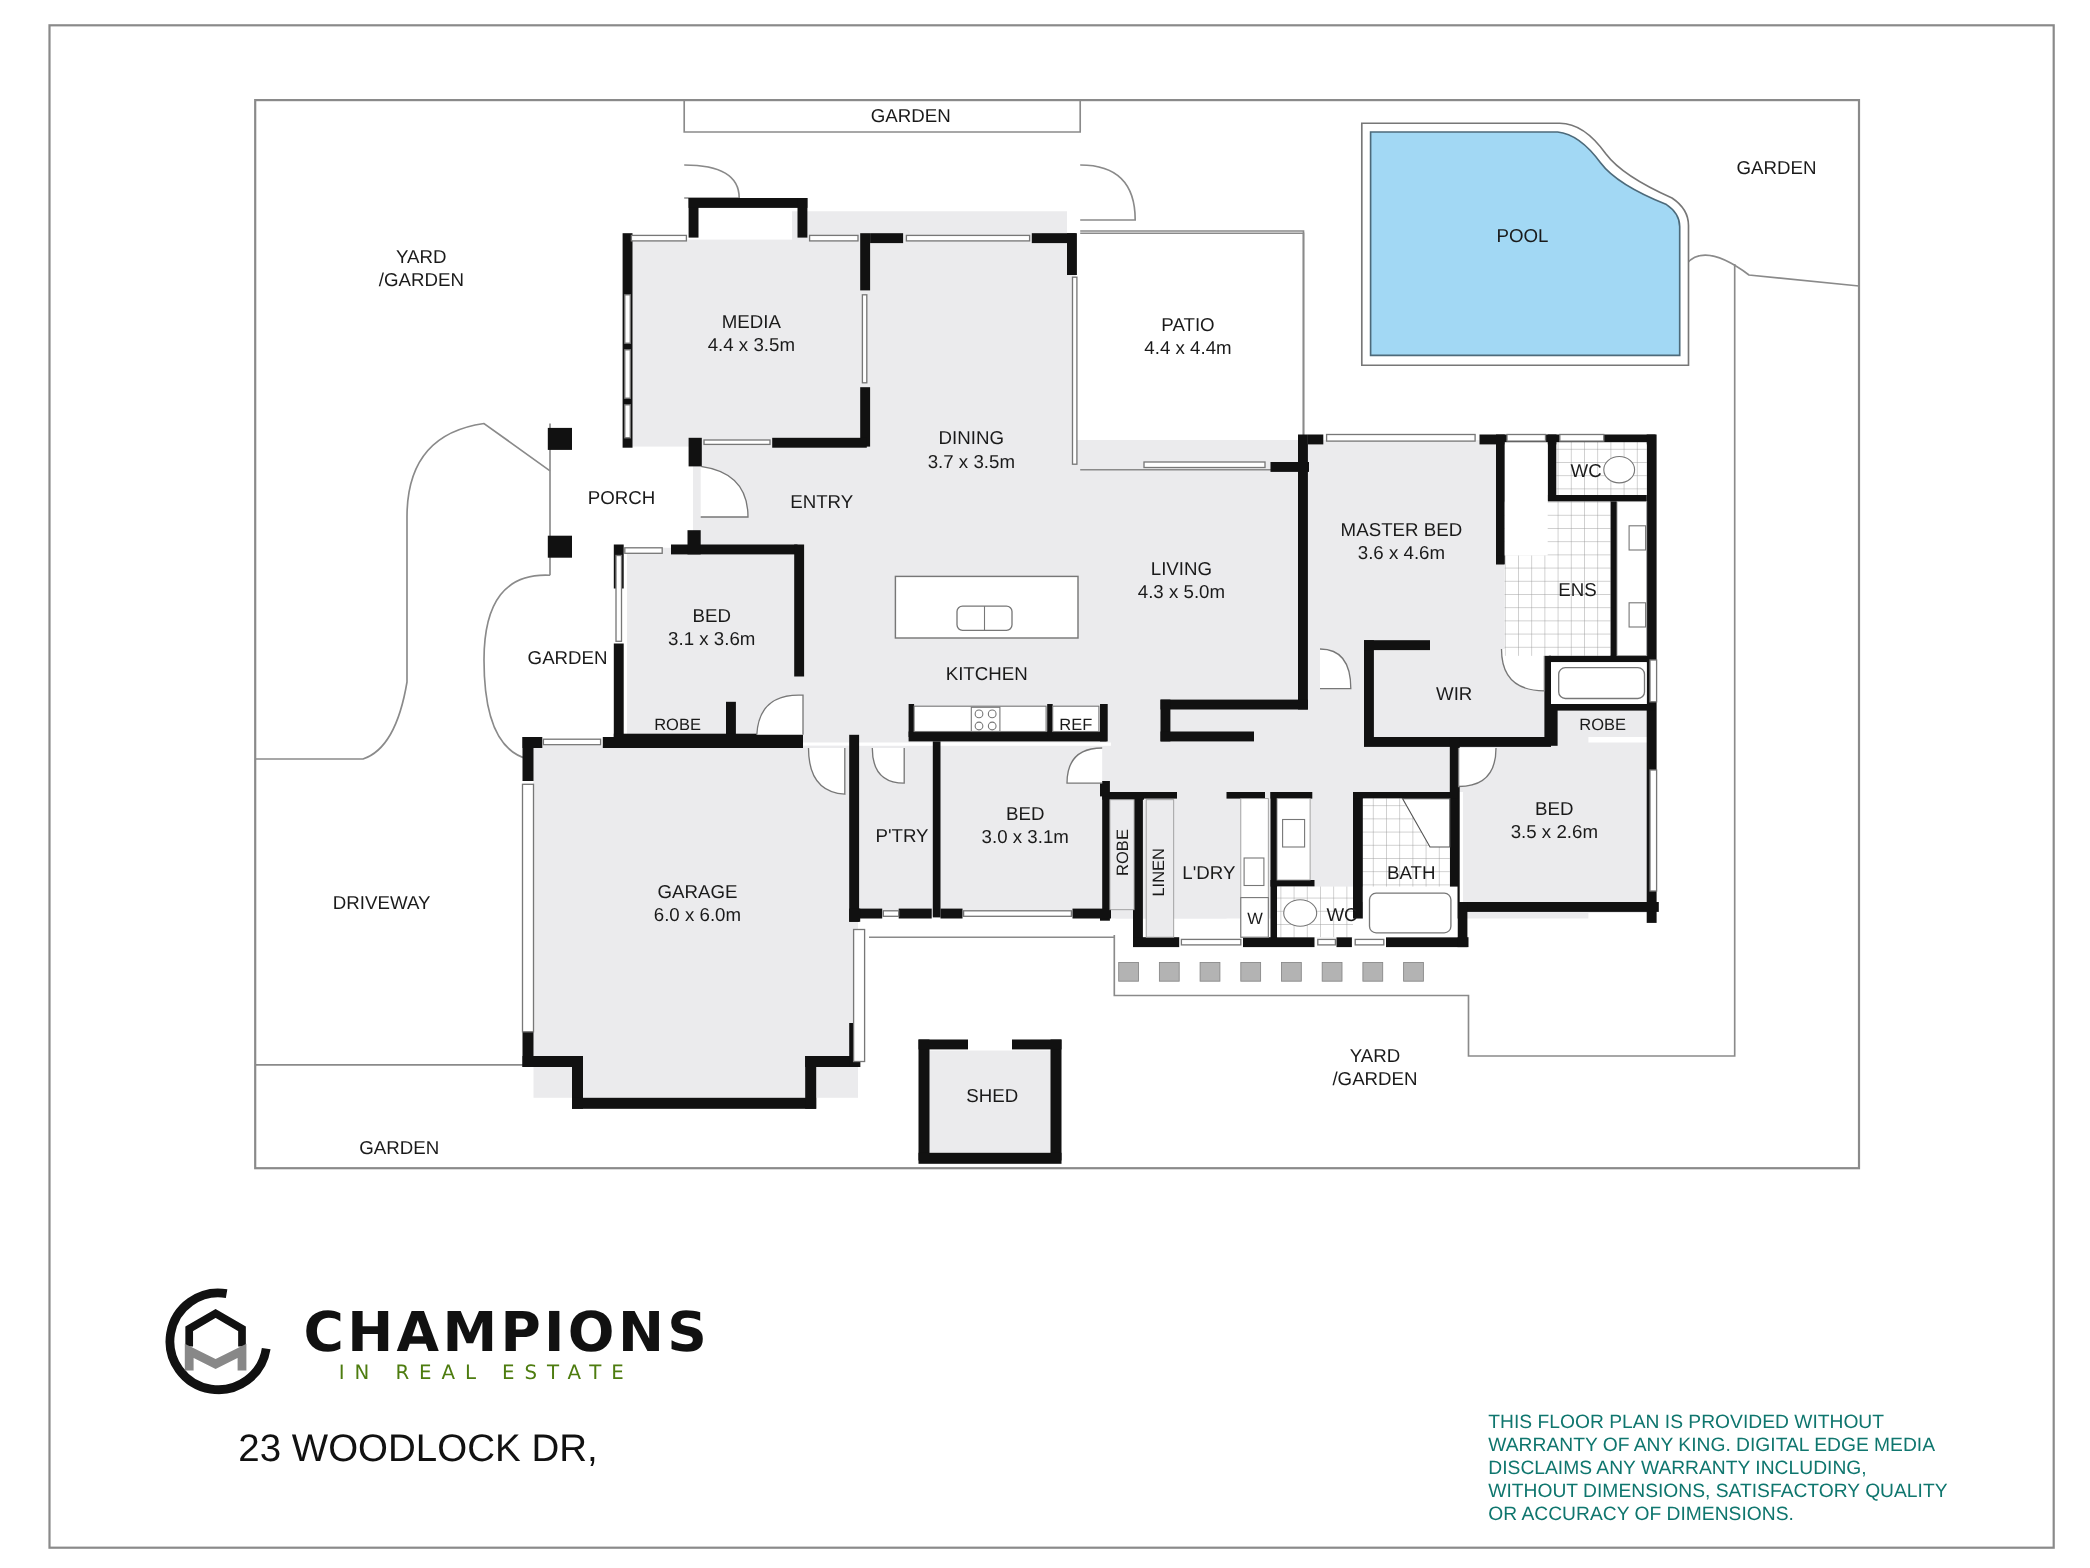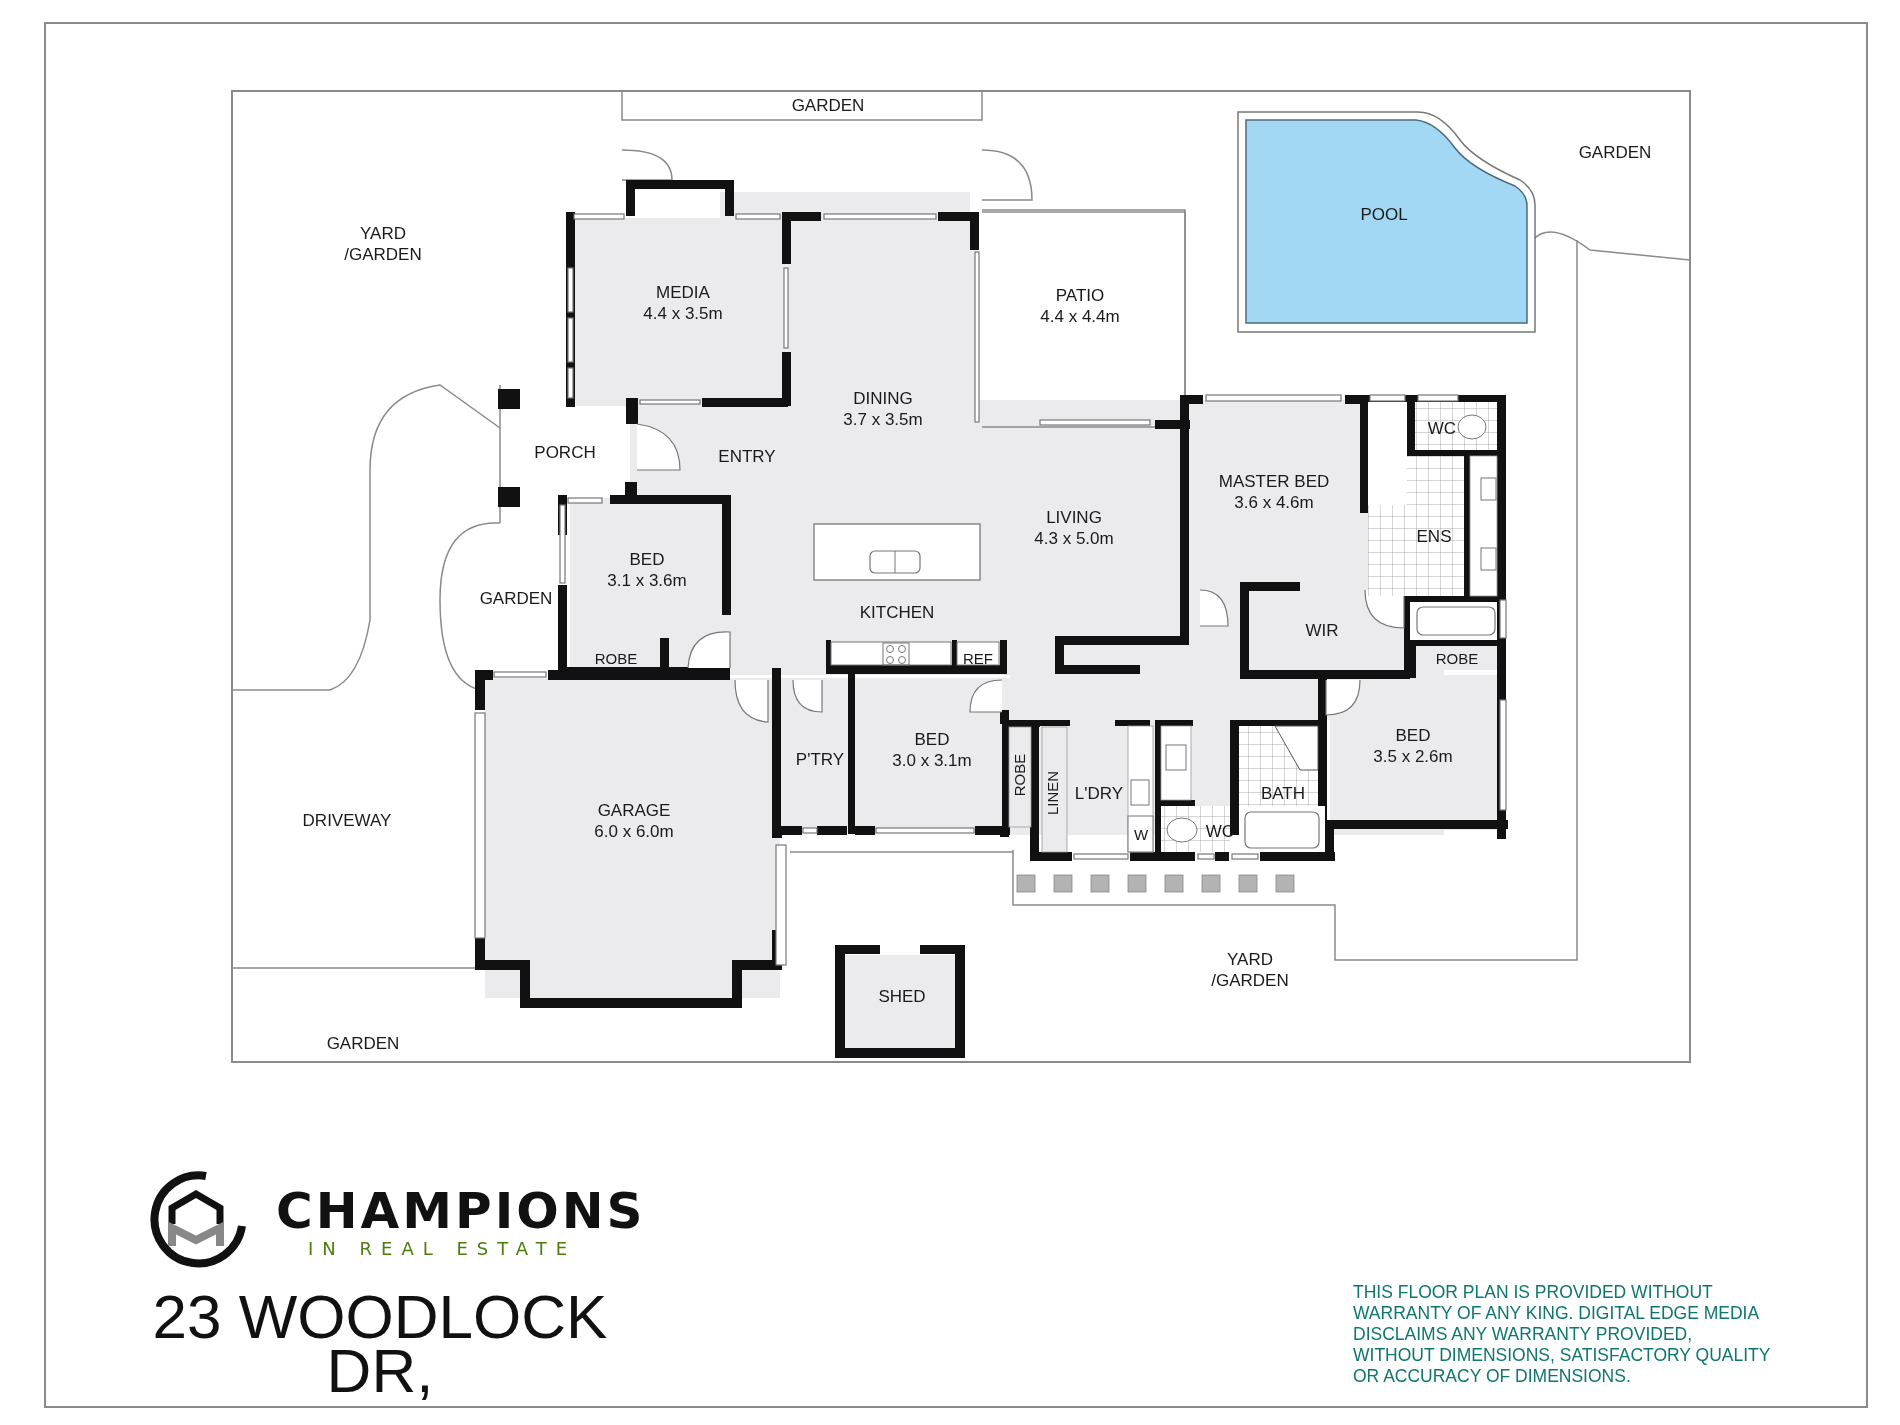--- a/index.html
+++ b/index.html
@@ -10,21 +10,21 @@
   .lbl-sm { font-family:"Liberation Sans", sans-serif; font-size:15px; fill:#1a1a1a; text-anchor:middle; }
   .room { fill:#ebebed; }
   .wall { fill:#111111; }
   .thin { fill:none; stroke:#8a8a8a; stroke-width:1.5; }
   .win { fill:#ffffff; stroke:#777; stroke-width:1.2; }
   .door { fill:#ffffff; stroke:#777; stroke-width:1.2; }
   .brand { position:absolute; left:148px; top:1168px; width:460px; height:100px; }
   .brand-mark { position:absolute; left:0; top:0; width:100px; height:100px; }
   .brand-name { position:absolute; left:128px; top:14px; font-size:50px; font-weight:bold; letter-spacing:3px; color:#111; font-family:"DejaVu Sans", sans-serif; }
   .brand-tag { position:absolute; left:160px; top:70px; font-size:18px; letter-spacing:9px; color:#4d7c0f; font-family:"DejaVu Sans", sans-serif; }
-  .address { position:absolute; left:140px; top:1290px; width:480px; text-align:center; font-size:62px; line-height:54px; color:#111; font-family:"Liberation Sans", sans-serif; }
+  .address { position:absolute; left:140px; top:1290px; width:480px; text-align:center; font-size:35px; line-height:54px; color:#111; font-family:"Liberation Sans", sans-serif; }
   .disclaimer { position:absolute; left:1353px; top:1282px; width:480px; font-size:17.5px; line-height:21px; color:#0f766e; font-family:"Liberation Sans", sans-serif; }
 </style>
 </head>
 <body>
 
 <div class="page-frame"></div>
 
 <svg class="plan" width="1900" height="1425" viewBox="0 0 1900 1425">
 
   <rect x="232" y="91" width="1458" height="971" fill="none" stroke="#8a8a8a" stroke-width="2"></rect>
@@ -331,16 +331,16 @@
   <div class="brand-tag">IN REAL ESTATE</div>
 </div>
 
 <div class="address">
   <div>23 WOODLOCK DR,</div>
 </div>
 
 <div class="disclaimer">
   <div>THIS FLOOR PLAN IS PROVIDED WITHOUT</div>
   <div>WARRANTY OF ANY KING. DIGITAL EDGE MEDIA</div>
-  <div>DISCLAIMS ANY WARRANTY PROVIDED,</div>
+  <div>DISCLAIMS ANY WARRANTY INCLUDING,</div>
   <div>WITHOUT DIMENSIONS, SATISFACTORY QUALITY</div>
   <div>OR ACCURACY OF DIMENSIONS.</div>
 </div>
 
 </body></html>

